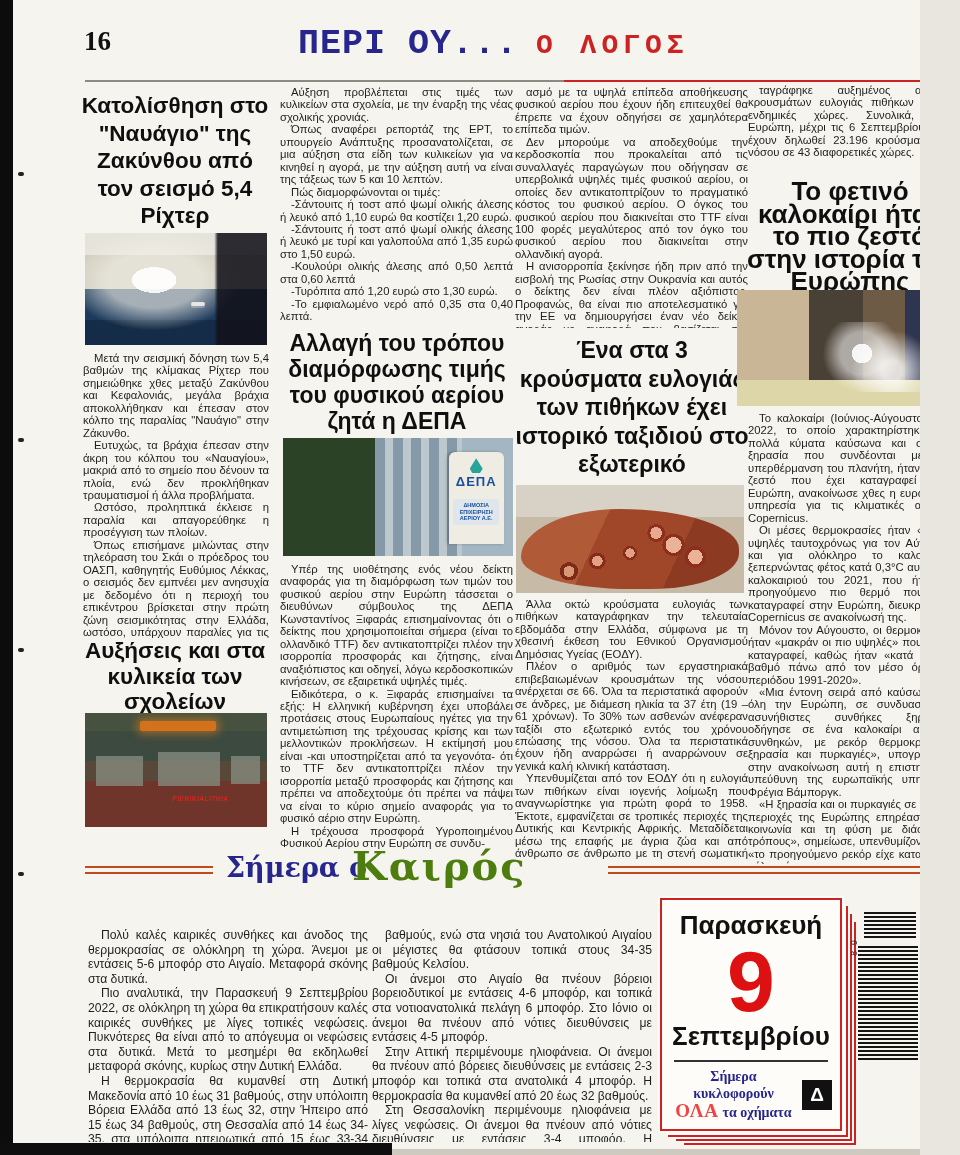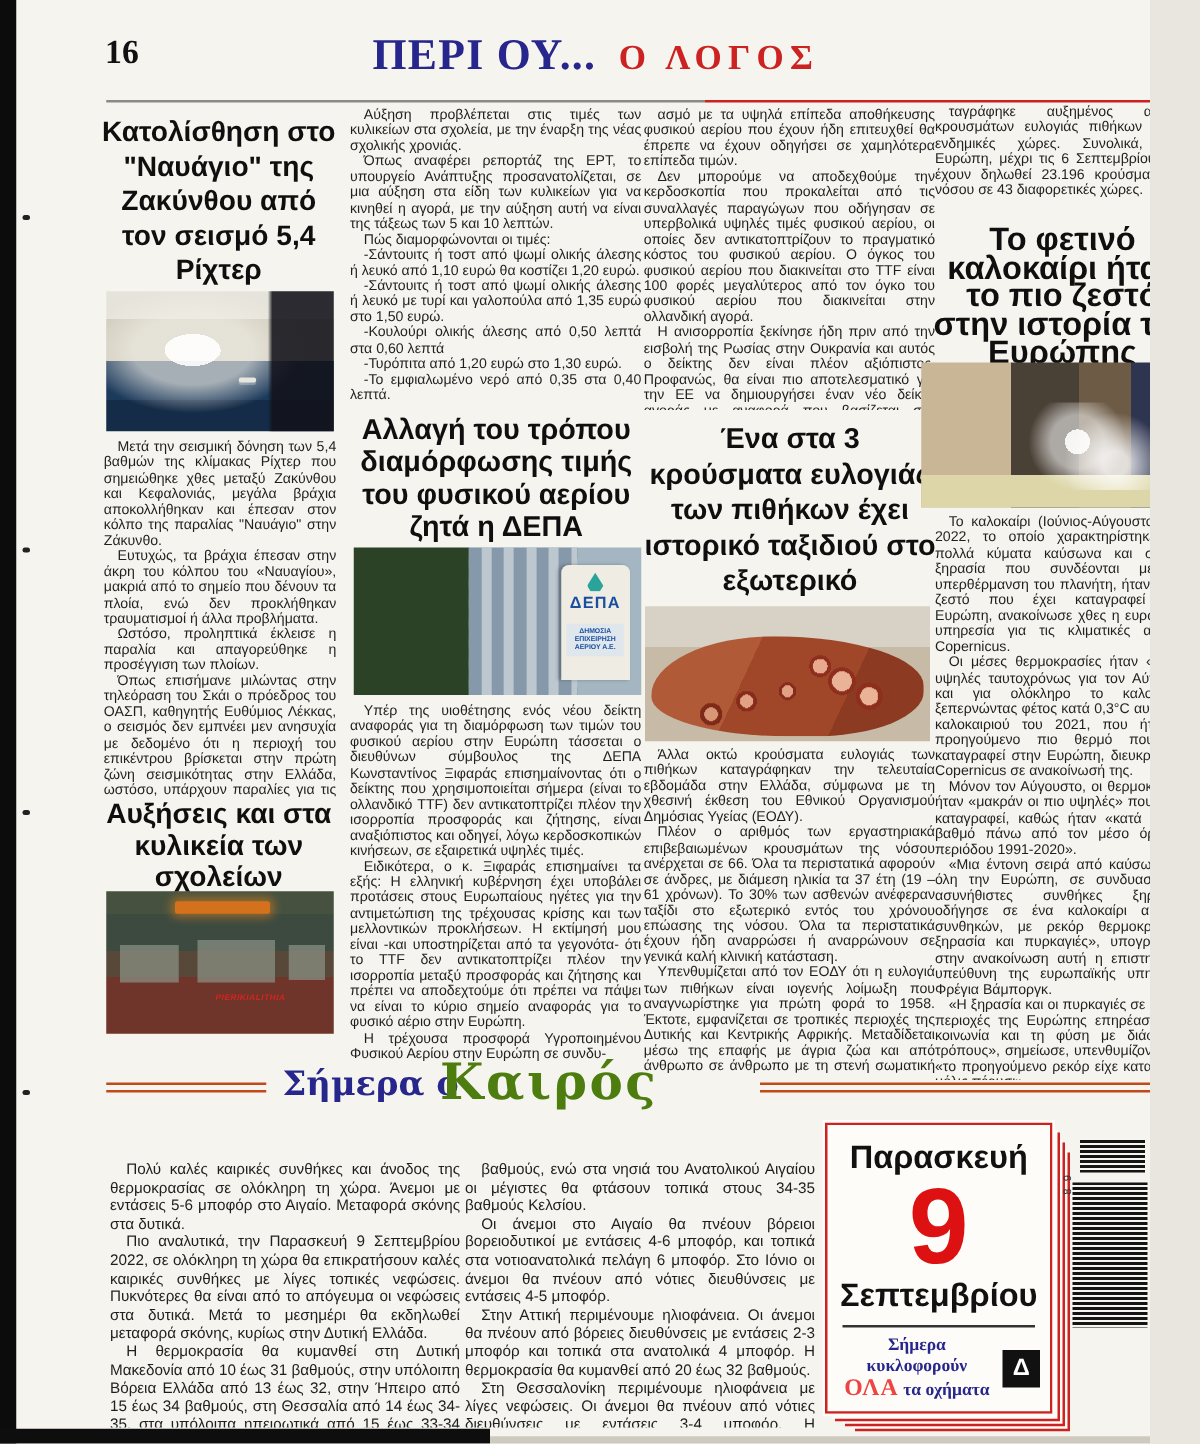--- a/index.html
+++ b/index.html
@@ -6,21 +6,21 @@
   .page{position:relative;width:920px;height:1155px;background:#f6f4ee;overflow:hidden;
         font-family:"Liberation Sans",sans-serif;color:#1f1f1f;}
   .abs{position:absolute;}
   
   .film-left{left:0;top:0;width:13px;height:1155px;background:#0c0c0c;}
   .film-bottom{left:0;top:1143px;width:392px;height:12px;background:#0e0e0e;}
   .film-bottom-r{left:392px;top:1149px;width:568px;height:6px;background:#cfcabf;}
   .reg-mark{width:6px;height:4px;background:#222;border-radius:2px;}
   
   .page-number{font-family:"Liberation Serif",serif;font-weight:bold;font-size:27px;color:#111;}
-  .masthead{display:flex;align-items:baseline;gap:18px;font-family:Liberation Serif, serif;font-weight:bold;}
+  .masthead{display:flex;align-items:baseline;gap:18px;font-family:Liberation Mono, monospace;font-weight:bold;}
   .masthead .mh-left{font-size:35px;color:#26268c;letter-spacing:1px;}
   .masthead .mh-right{font-size:28px;color:#cc2222;letter-spacing:5px;}
   .masthead-rule{height:2px;background:linear-gradient(to right,#8d8a84 0 55%,#cc2222 55% 100%);}
   
   .headline{font-weight:bold;text-align:center;color:#0f0f0f;}
   .body-text{text-align:justify;font-size:11.3px;line-height:12.45px;overflow:hidden;}
   .body-text p{margin:0;text-indent:11px;}
   .weather-text{text-align:justify;font-size:12.2px;line-height:14.6px;overflow:hidden;}
   .weather-text p{margin:0;text-indent:13px;}
   

